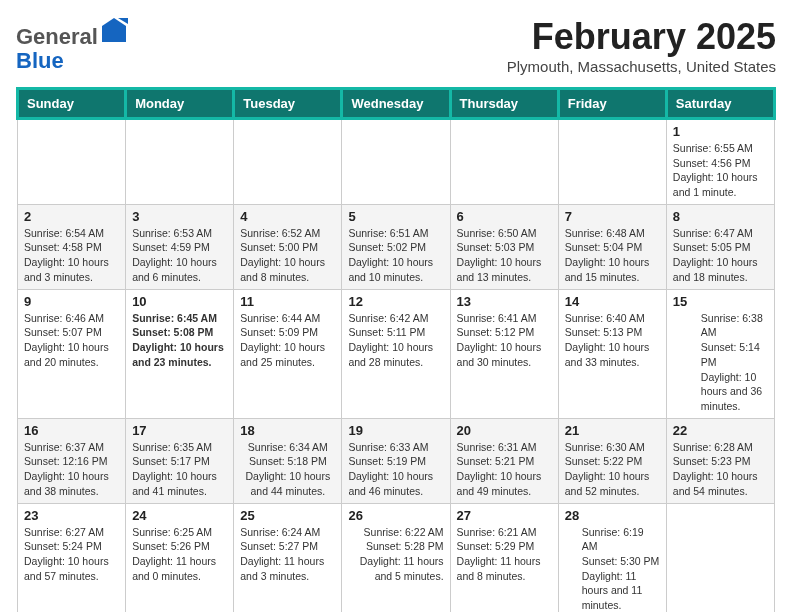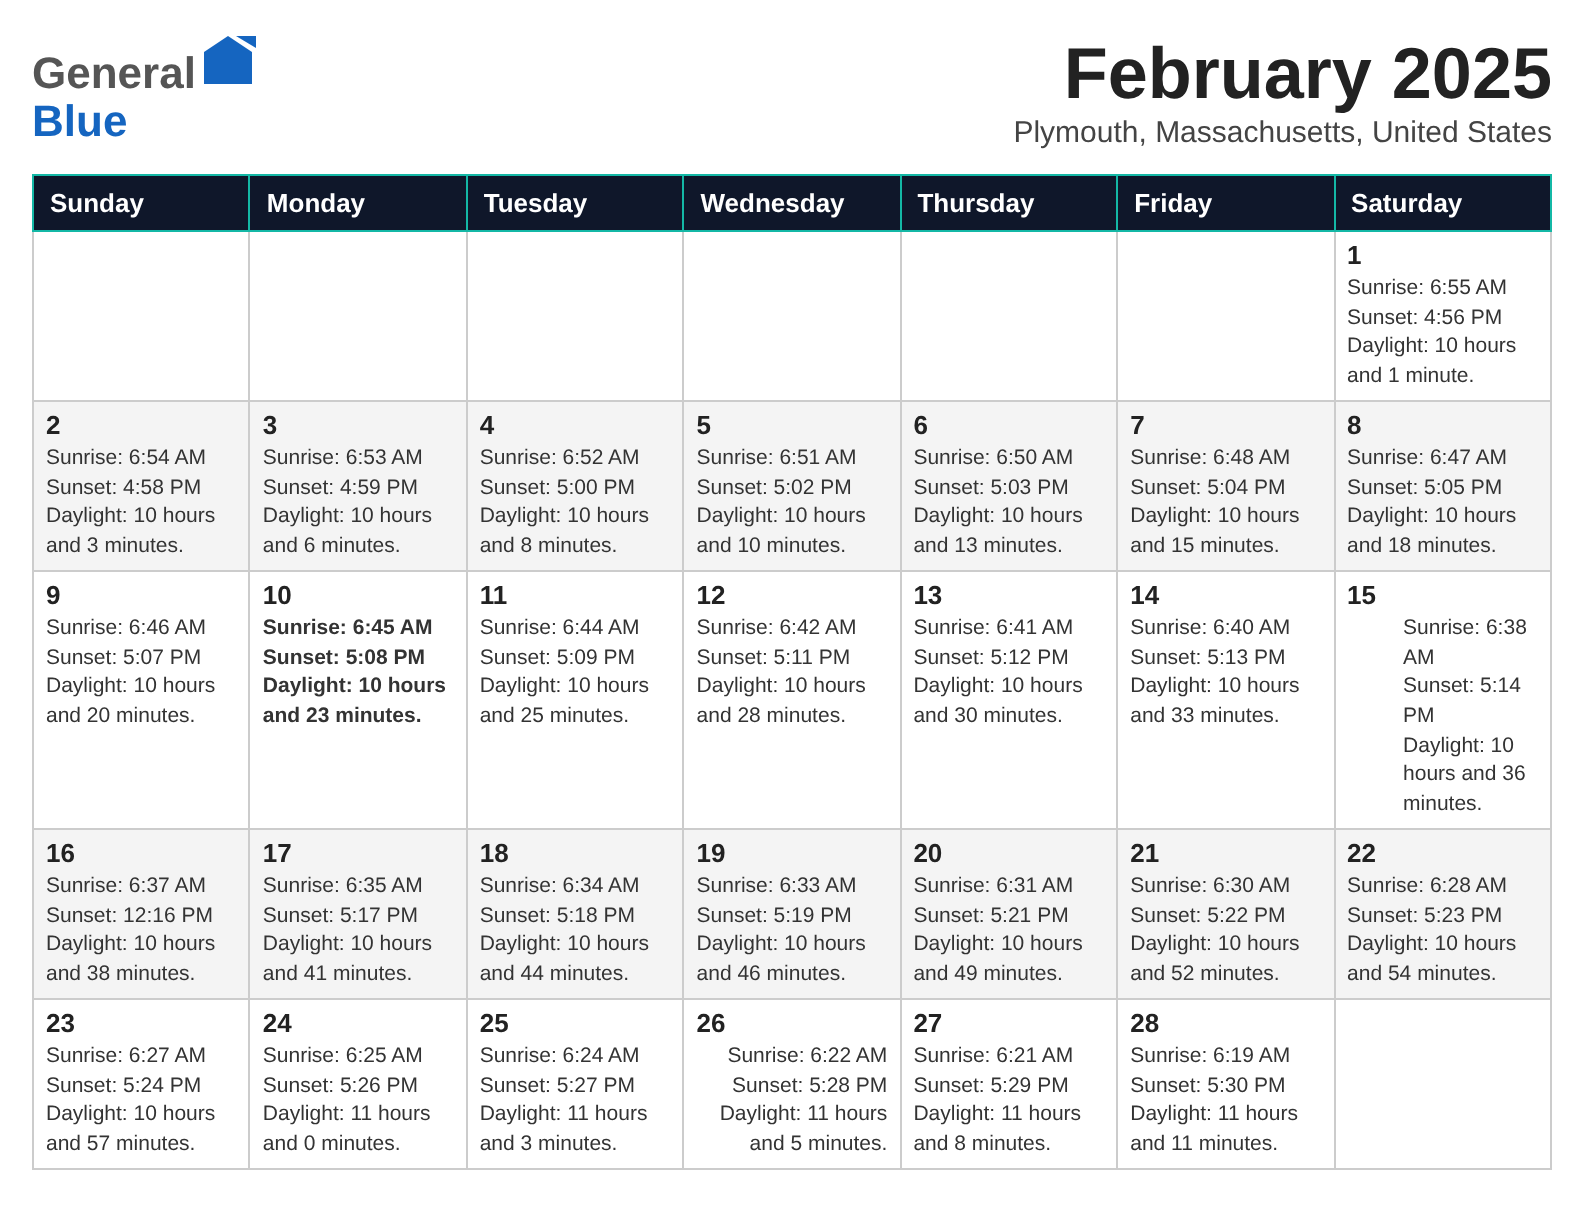--- a/index.html
+++ b/index.html
@@ -42,27 +42,27 @@
     }
     .location {
       font-size: 15px;
       color: #444;
     }
     table {
       width: 100%;
       border-collapse: collapse;
     }
     thead th {
-      background-color: #0f172a;
+      background-color: #0f766e;
       color: #fff;
       font-size: 13px;
       font-weight: bold;
       padding: 6px 8px;
       text-align: left;
-      border: 1px solid #14b8a6;
+      border: 3px solid #14b8a6;
     }
     tbody td {
       border: 1px solid #ccc;
       vertical-align: top;
       padding: 4px 6px;
       width: 108px;
       min-height: 80px;
       height: 85px;
     }
     .day-num {
@@ -236,21 +236,21 @@
 Daylight: 10 hours and 38 minutes.</div>
         </td>
         <td>
           <span class="day-num">17</span>
           <div class="day-info" style="white-space: pre-line;">Sunrise: 6:35 AM
 Sunset: 5:17 PM
 Daylight: 10 hours and 41 minutes.</div>
         </td>
         <td>
           <span class="day-num">18</span>
-          <div class="day-info" style="white-space: pre-line;">Sunrise: 6:34 AM
+          <div class="day-info" style="white-space: pre-line; text-align: center;">Sunrise: 6:34 AM
 Sunset: 5:18 PM
 Daylight: 10 hours and 44 minutes.</div>
         </td>
         <td>
           <span class="day-num">19</span>
           <div class="day-info" style="white-space: pre-line;">Sunrise: 6:33 AM
 Sunset: 5:19 PM
 Daylight: 10 hours and 46 minutes.</div>
         </td>
         <td>
@@ -298,20 +298,20 @@
 Daylight: 11 hours and 5 minutes.</div>
         </td>
         <td>
           <span class="day-num">27</span>
           <div class="day-info" style="white-space: pre-line;">Sunrise: 6:21 AM
 Sunset: 5:29 PM
 Daylight: 11 hours and 8 minutes.</div>
         </td>
         <td>
           <span class="day-num">28</span>
-          <div class="day-info" style="white-space: pre-line;">Sunrise: 6:19 AM
+          <div class="day-info" style="white-space: pre-line; margin-left: 17px;">Sunrise: 6:19 AM
 Sunset: 5:30 PM
 Daylight: 11 hours and 11 minutes.</div>
         </td>
         <td class="empty-cell"></td>
       </tr>
     </tbody>
 </table>
 
 </body></html>

